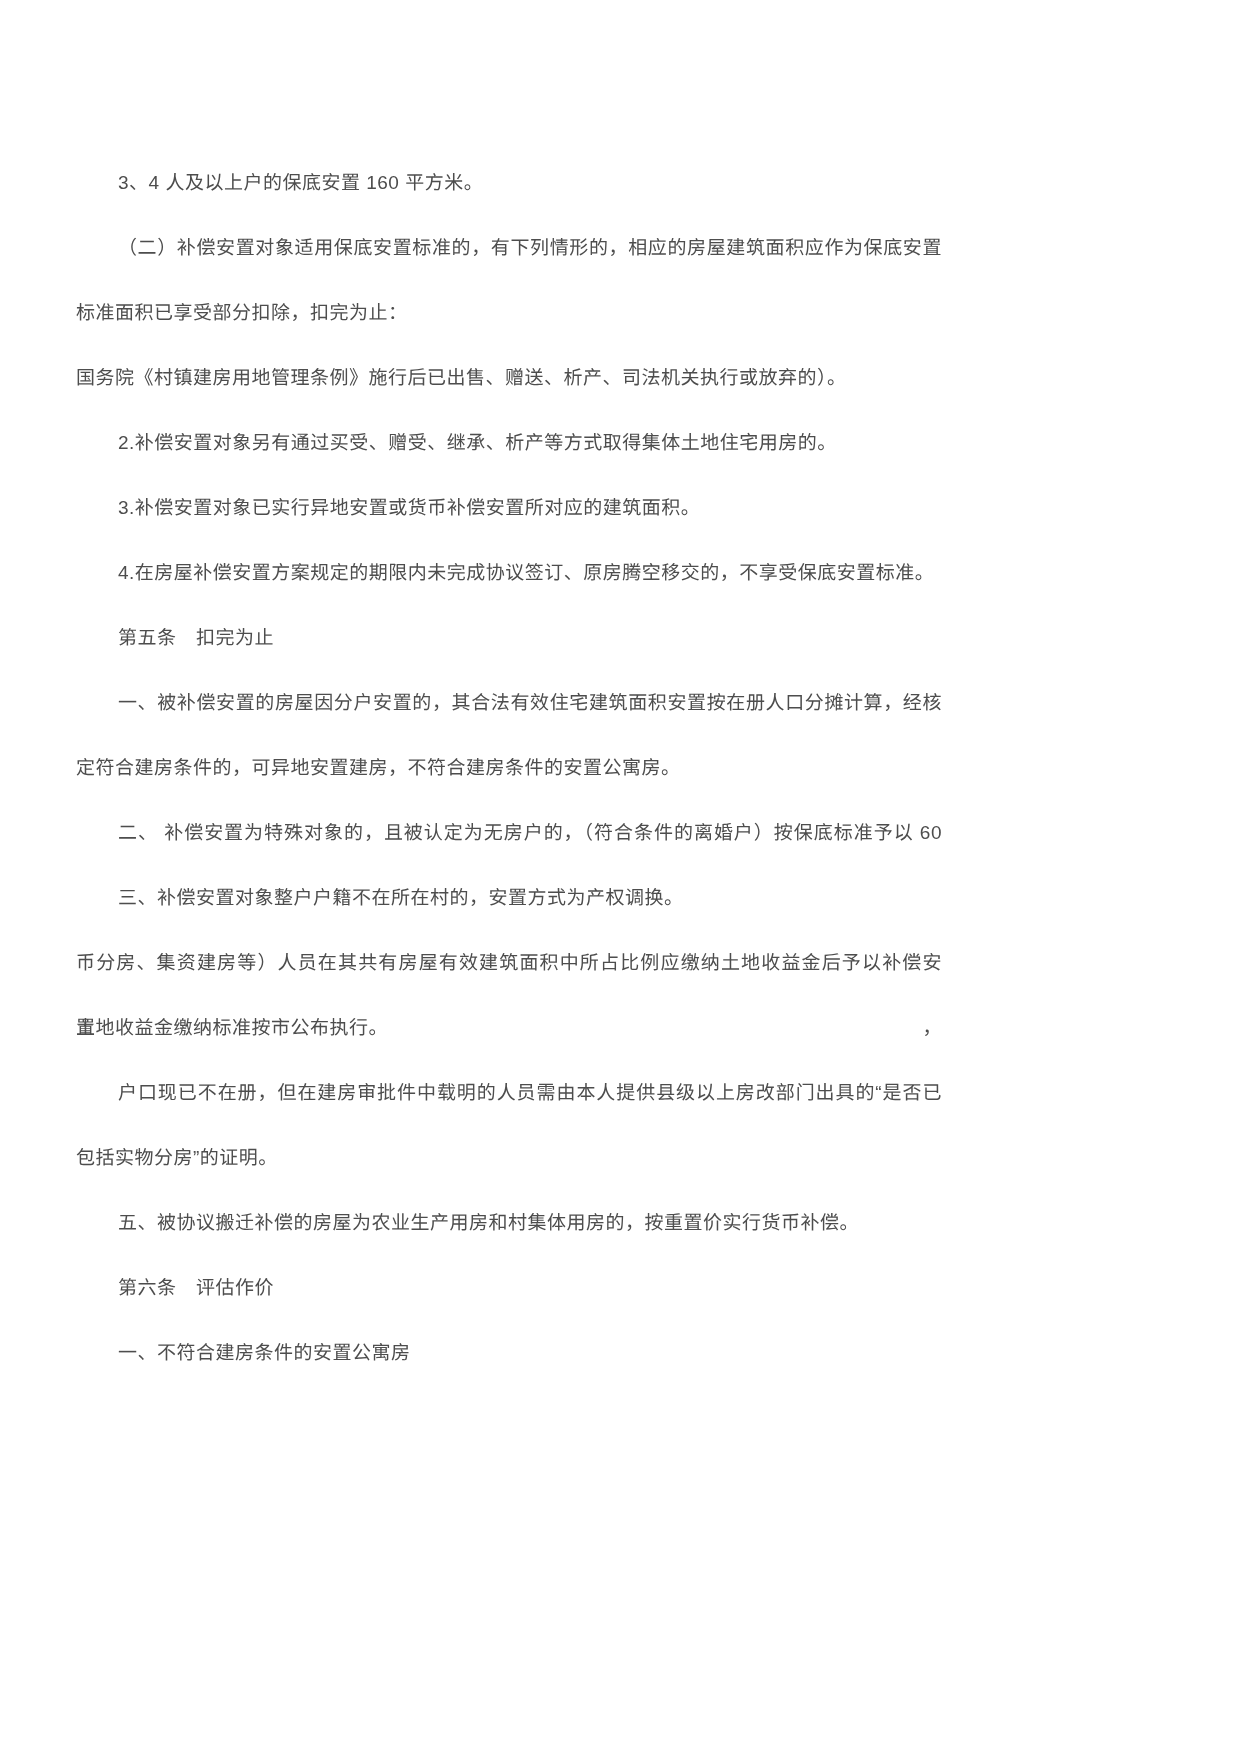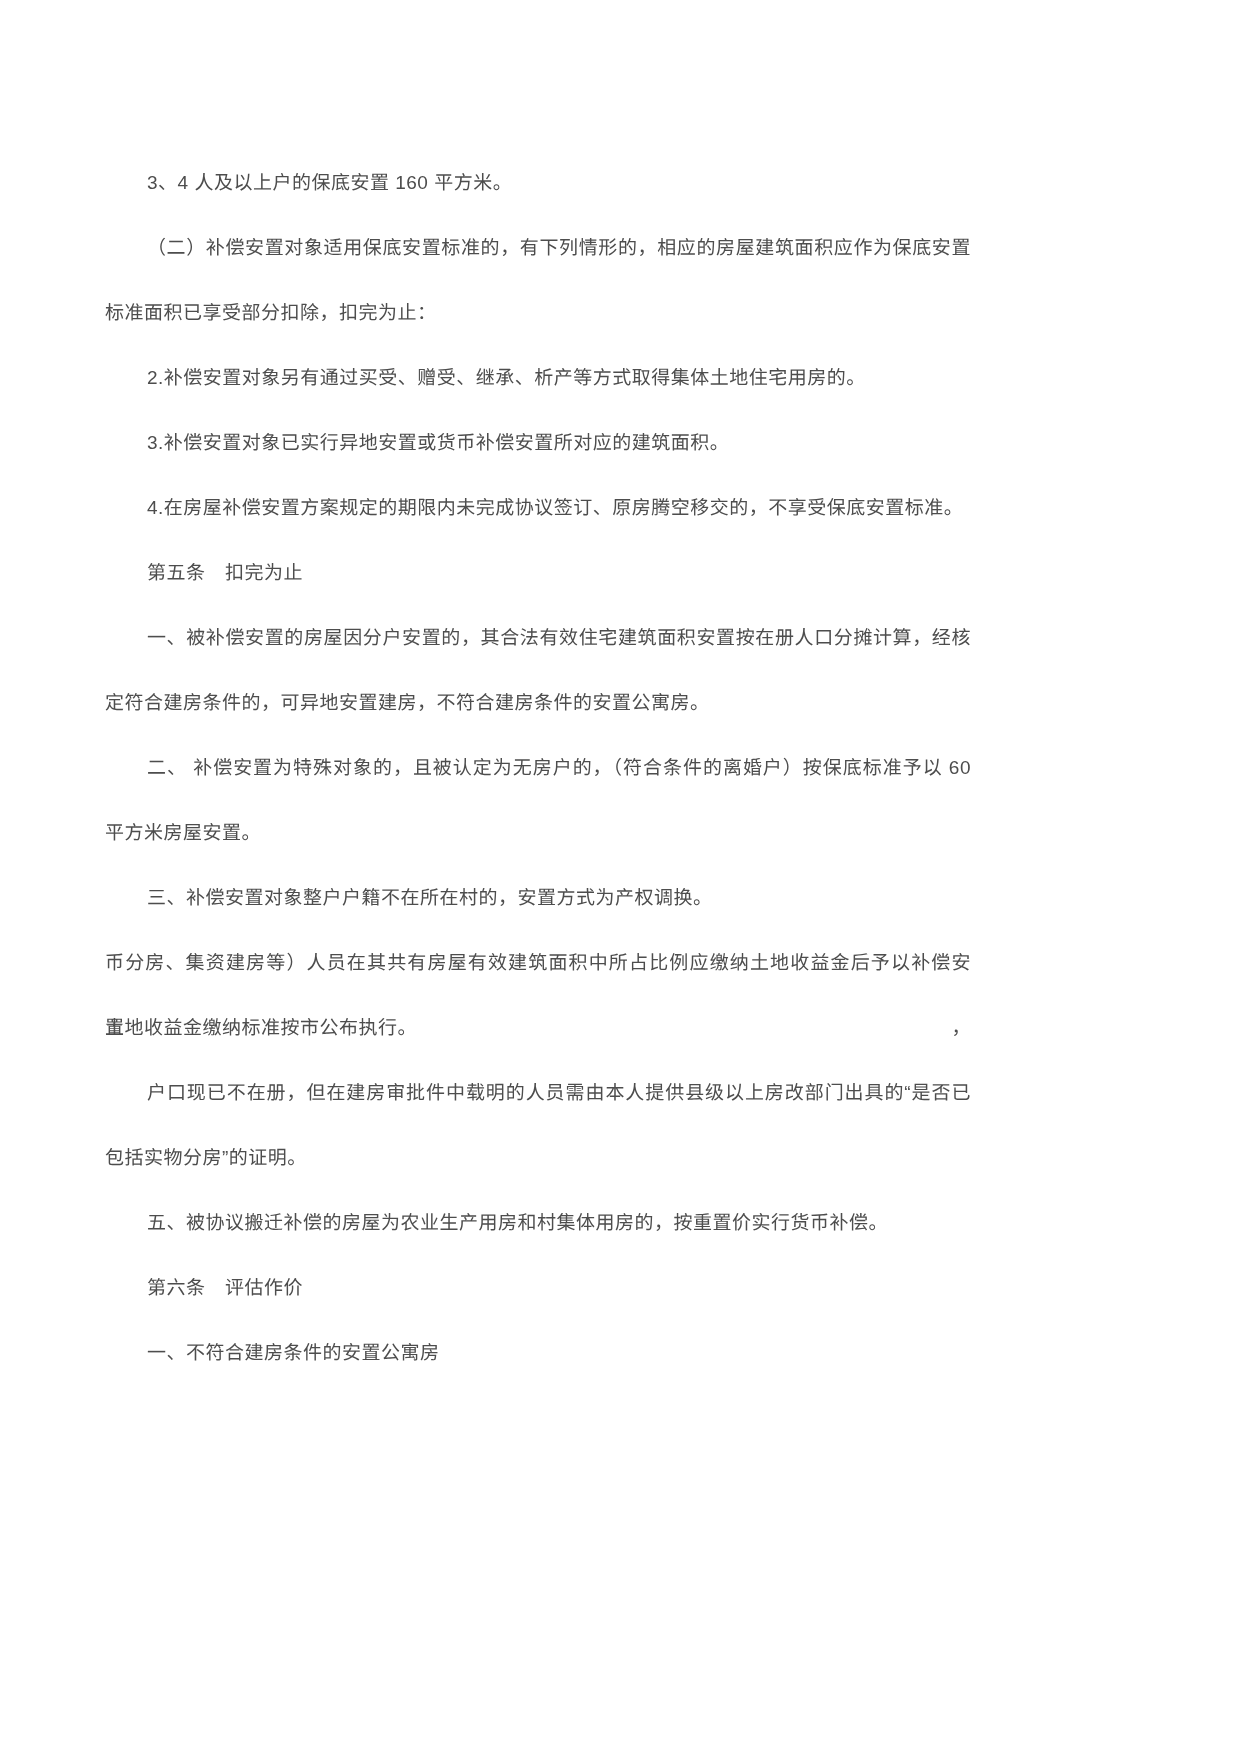--- a/index.html
+++ b/index.html
@@ -9,21 +9,21 @@
   }
   body {
     width: 1240px;
     height: 1753px;
     overflow: hidden;
     font-family: "Liberation Sans", sans-serif;
   }
   .doc {
     width: 866px;
     margin: 0;
-    padding: 150px 187px 0 105px;
+    padding: 150px 187px 0 76px;
     color: #4d4d4d;
     font-size: 19px;
     font-weight: 300;
   }
   .line {
     line-height: 65px;
     height: 65px;
     text-align: justify;
     white-space: nowrap;
     letter-spacing: 0.5px;
@@ -39,28 +39,28 @@
   }
 </style>
 </head>
 <body>
 
 <main class="doc">
   <section id="doc-body">
       <div class="line indent">3、4 人及以上户的保底安置 160 平方米。</div>
       <div class="line indent fill">（二）补偿安置对象适用保底安置标准的，有下列情形的，相应的房屋建筑面积应作为保底安置</div>
       <div class="line">标准面积已享受部分扣除，扣完为止：</div>
+      <div class="line">国务院《村镇建房用地管理条例》施行后已出售、赠送、析产、司法机关执行或放弃的）。</div>
       <div class="line indent">2.补偿安置对象另有通过买受、赠受、继承、析产等方式取得集体土地住宅用房的。</div>
       <div class="line indent">3.补偿安置对象已实行异地安置或货币补偿安置所对应的建筑面积。</div>
       <div class="line indent">4.在房屋补偿安置方案规定的期限内未完成协议签订、原房腾空移交的，不享受保底安置标准。</div>
       <div class="line indent">第五条　扣完为止</div>
       <div class="line indent fill">一、被补偿安置的房屋因分户安置的，其合法有效住宅建筑面积安置按在册人口分摊计算，经核</div>
       <div class="line">定符合建房条件的，可异地安置建房，不符合建房条件的安置公寓房。</div>
       <div class="line indent fill">二、 补偿安置为特殊对象的，且被认定为无房户的，（符合条件的离婚户）按保底标准予以 60</div>
-      <div class="line">平方米房屋安置。</div>
       <div class="line indent">三、补偿安置对象整户户籍不在所在村的，安置方式为产权调换。</div>
       <div class="line fill">币分房、集资建房等）人员在其共有房屋有效建筑面积中所占比例应缴纳土地收益金后予以补偿安置，</div>
       <div class="line">土地收益金缴纳标准按市公布执行。</div>
       <div class="line indent fill">户口现已不在册，但在建房审批件中载明的人员需由本人提供县级以上房改部门出具的“是否已</div>
       <div class="line">包括实物分房”的证明。</div>
       <div class="line indent">五、被协议搬迁补偿的房屋为农业生产用房和村集体用房的，按重置价实行货币补偿。</div>
       <div class="line indent">第六条　评估作价</div>
       <div class="line indent">一、不符合建房条件的安置公寓房</div>
     </section>
 </main>

